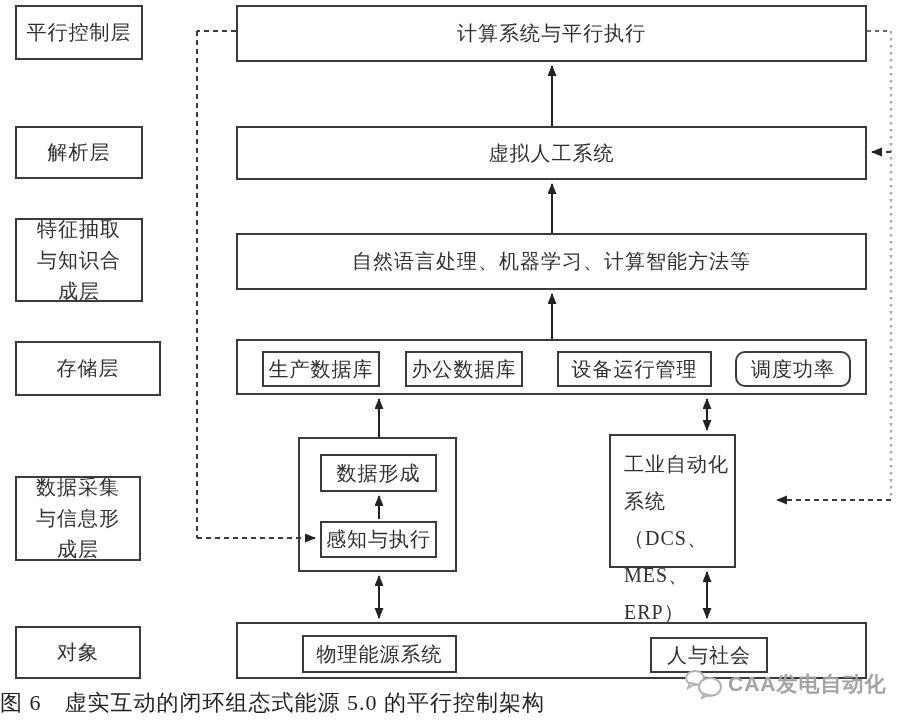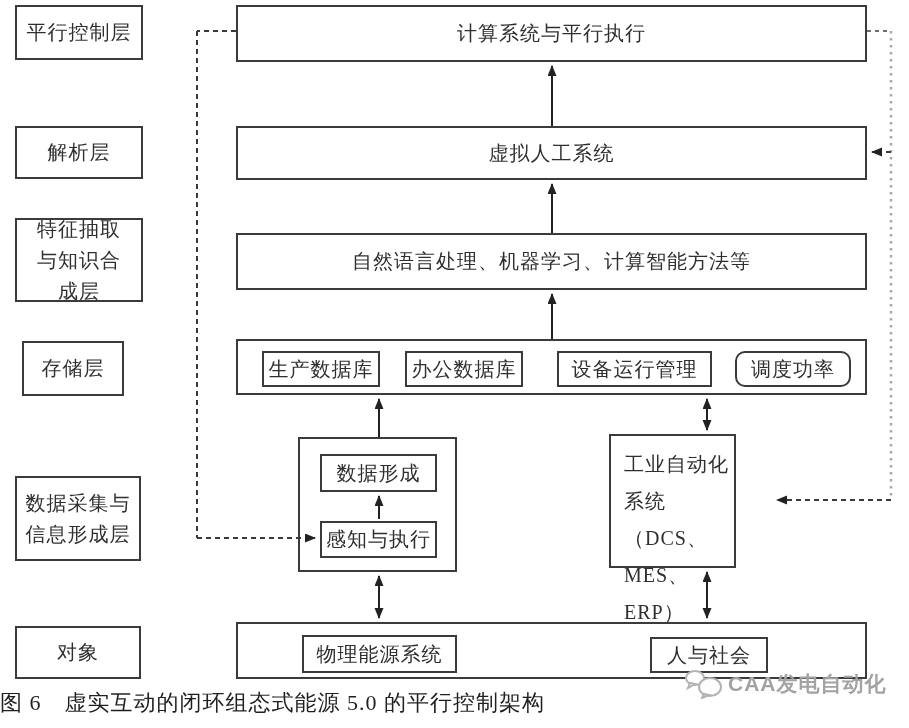--- a/index.html
+++ b/index.html
@@ -20,22 +20,22 @@
     position:absolute;box-sizing:border-box;
     border:2px solid var(--box-border);background:#ffffff;
     display:flex;align-items:center;justify-content:center;
     font-size:20px;letter-spacing:1px;text-align:center;line-height:1.55;
     z-index:2;
   }
   
   .lay1{left:15px;top:5px;width:128px;height:55px;}
   .lay2{left:15px;top:126px;width:128px;height:53px;}
   .lay3{left:15px;top:218px;width:128px;height:84px;padding:0 10px;}
-  .lay4{left:22px;top:341px;width:102px;height:55px;}
-  .lay5{left:15px;top:476px;width:126px;height:85px;padding:0 2px;}
+  .lay4{left:15px;top:341px;width:146px;height:55px;}
+  .lay5{left:15px;top:476px;width:126px;height:85px;padding:0 12px;}
   .lay6{left:15px;top:626px;width:126px;height:53px;}
   
   .b-computing {left:236px;top:5px;width:631px;height:57px;}
   .b-virtual   {left:236px;top:126px;width:631px;height:54px;}
   .b-methods   {left:236px;top:233px;width:631px;height:57px;}
   .b-storage   {left:236px;top:339px;width:631px;height:56px;}
   .b-s1{left:262px;top:351px;width:118px;height:36px;}
   .b-s2{left:405px;top:351px;width:118px;height:36px;}
   .b-s3{left:557px;top:351px;width:155px;height:36px;}
   .b-s4{left:735px;top:351px;width:116px;height:36px;border-radius:10px;}

